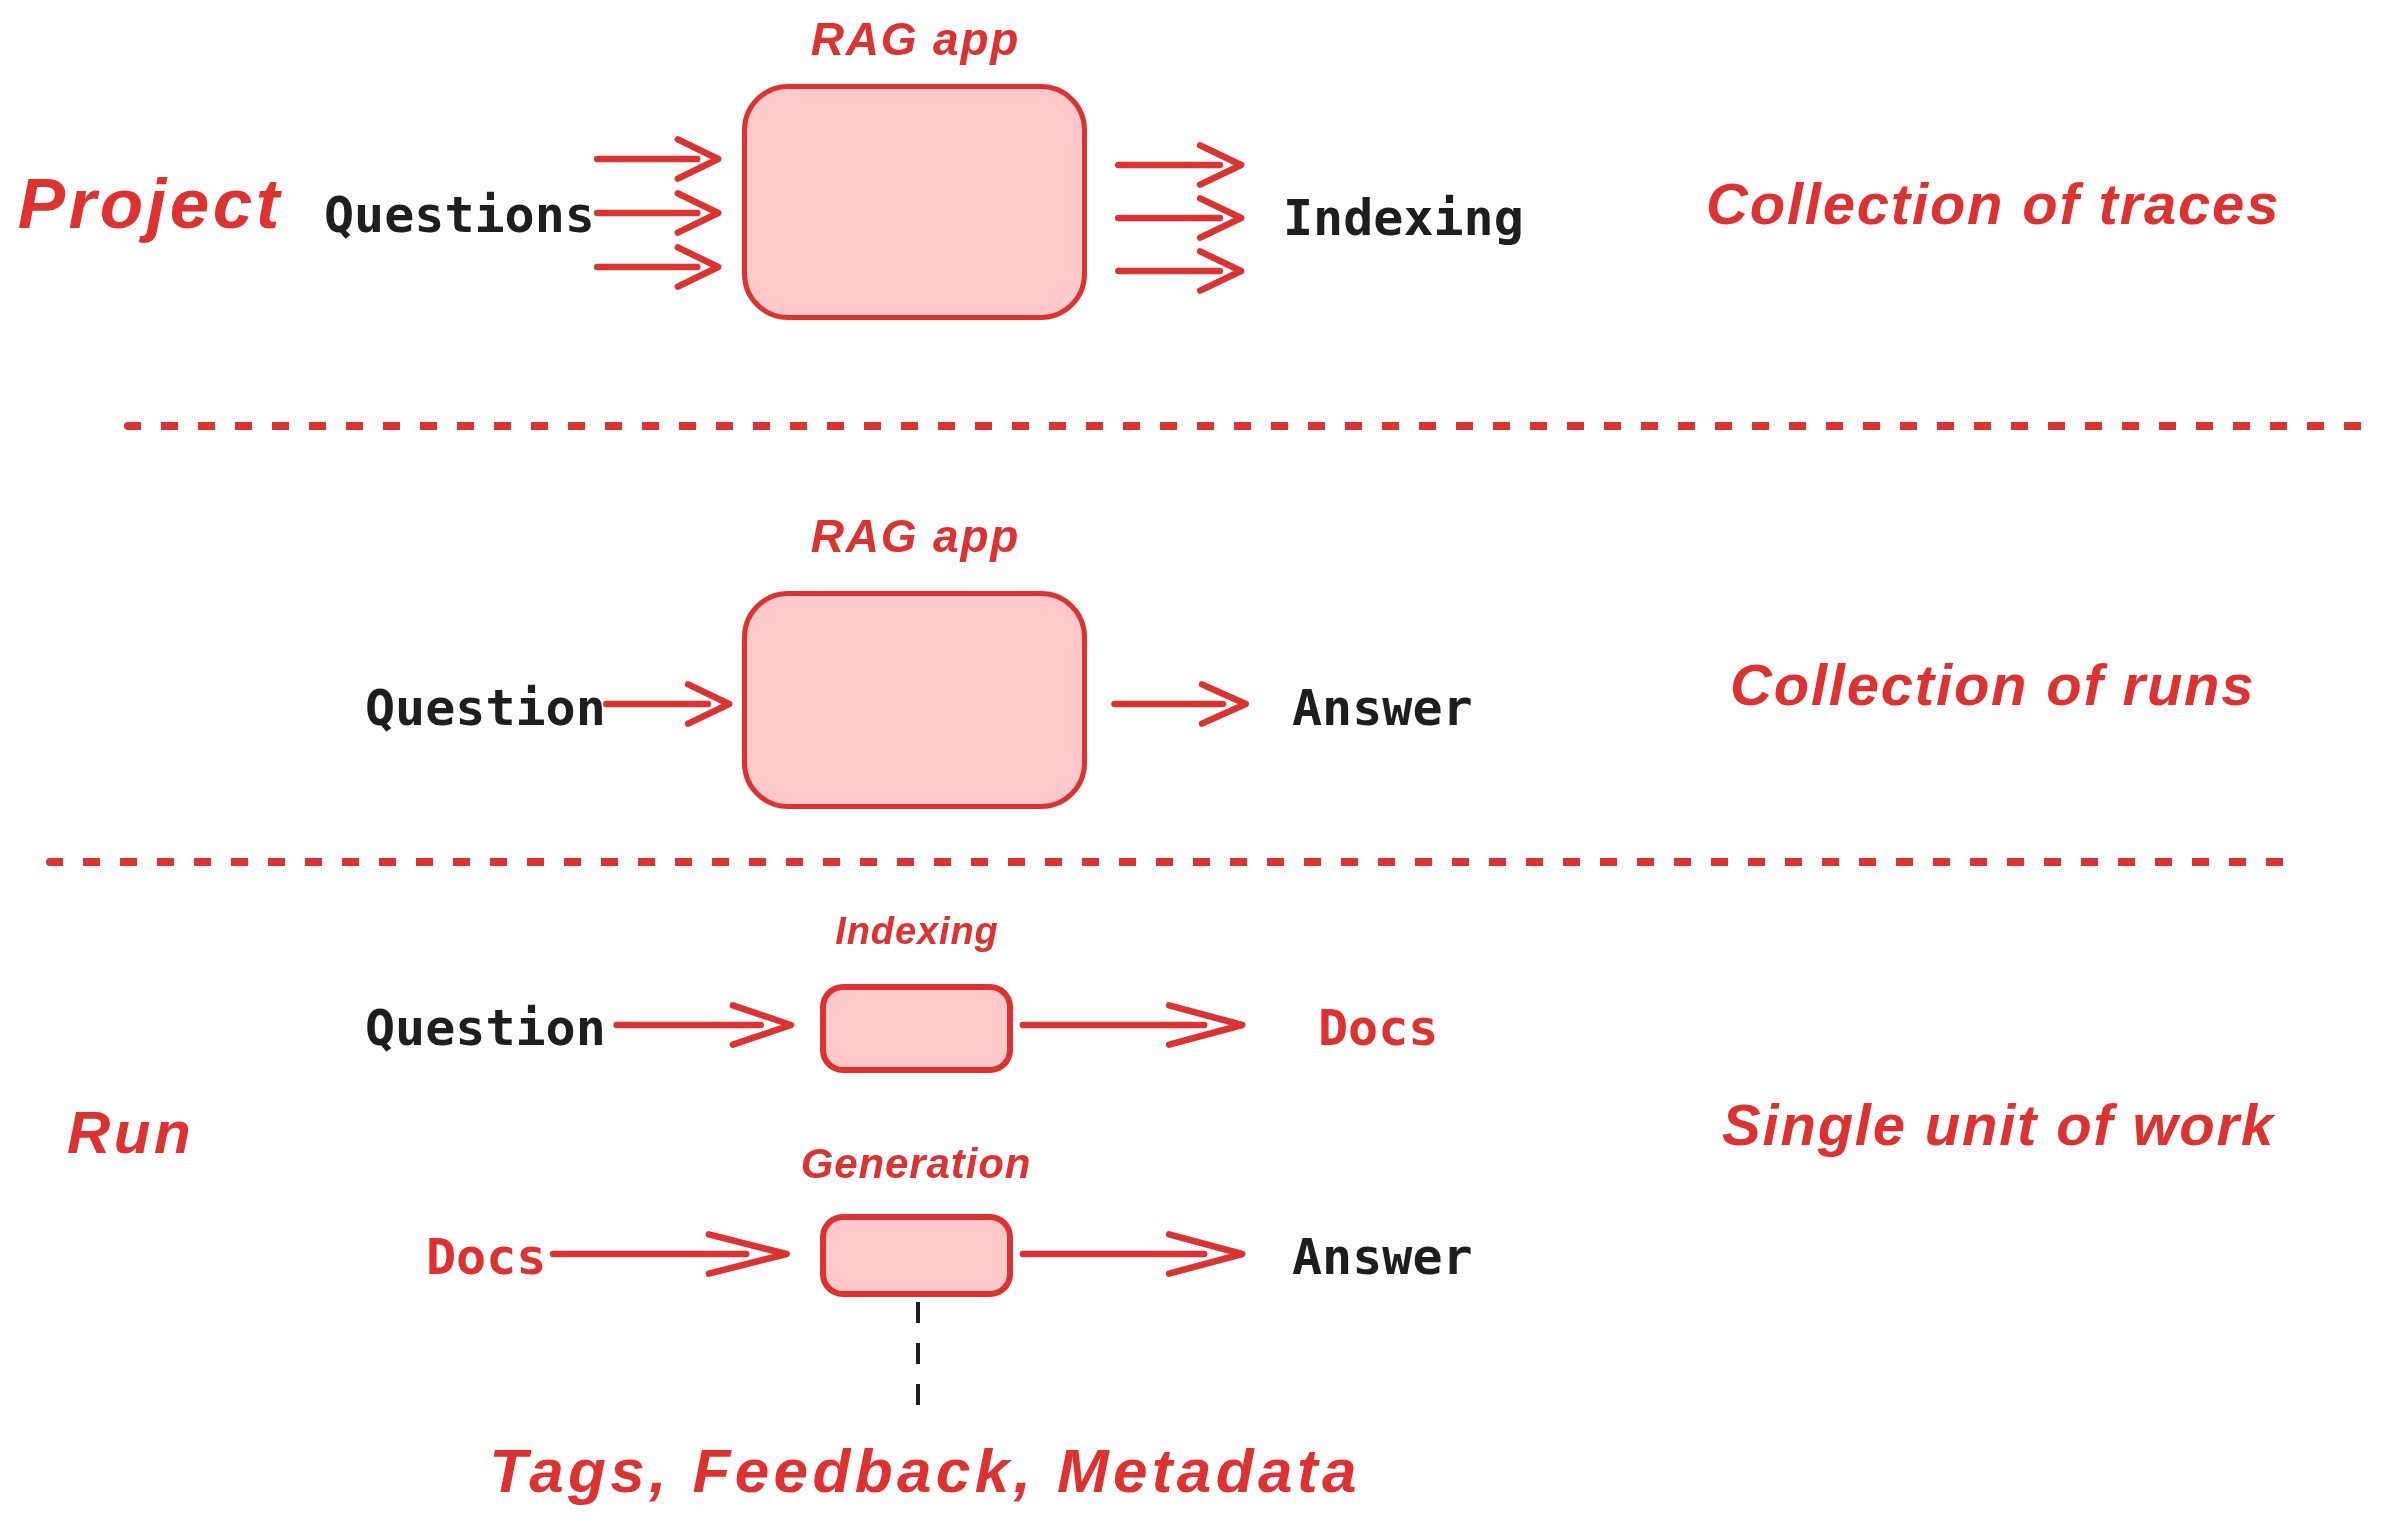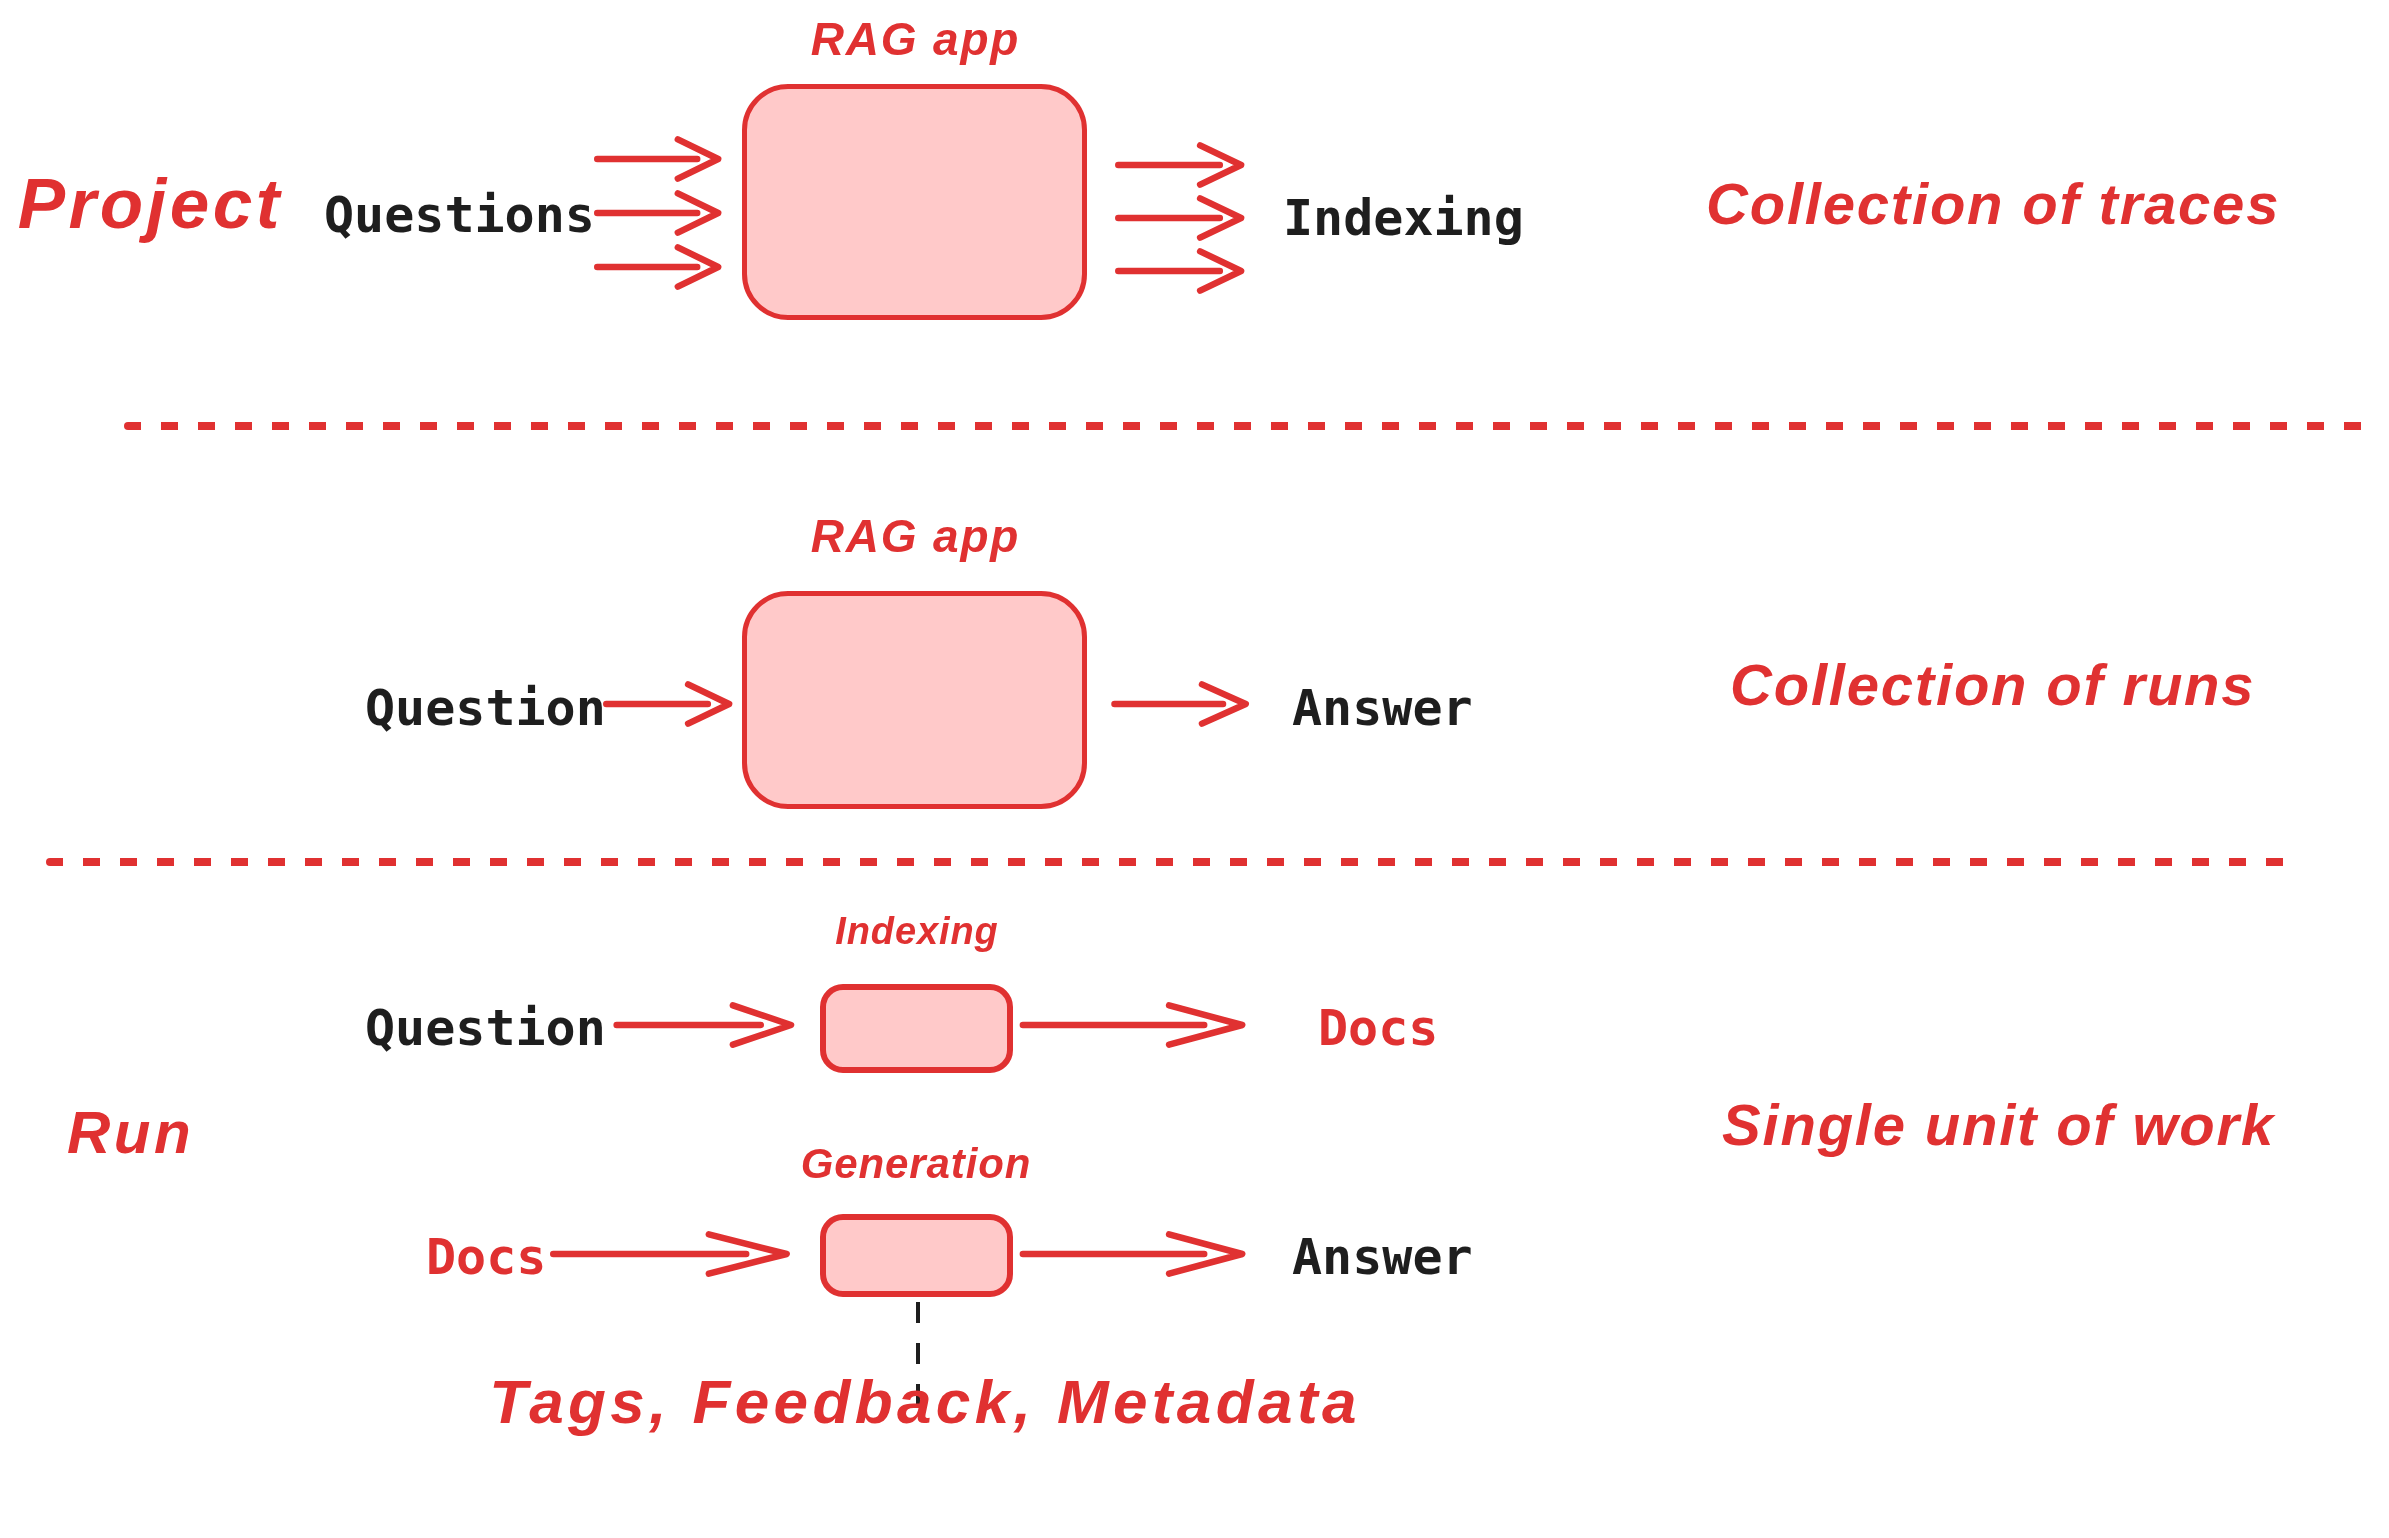--- a/index.html
+++ b/index.html
@@ -172,16 +172,16 @@
       <path d="M4 28 H128"></path>
       <path d="M104 6 L154 28 L104 50"></path>
     </svg>
 
   <div class="abs mono" style="left:1292px; top:1230px; font-size:50px;">Answer</div>
 
   <div class="abs hand" style="left:1722px; top:1093px; font-size:58px; letter-spacing:1.8px;">Single unit of work</div>
 
   <div class="vdash" style="left:916px; top:1302px; height:113px;"></div>
 
-  <div class="abs hand center" style="left:456px; top:1368px; width:938px; font-size:62px; letter-spacing:4.4px;">Tags, Feedback, Metadata</div>
+  <div class="abs hand center" style="left:456px; top:1437px; width:938px; font-size:62px; letter-spacing:4.4px;">Tags, Feedback, Metadata</div>
 
 </div>
 
 
 </body></html>

